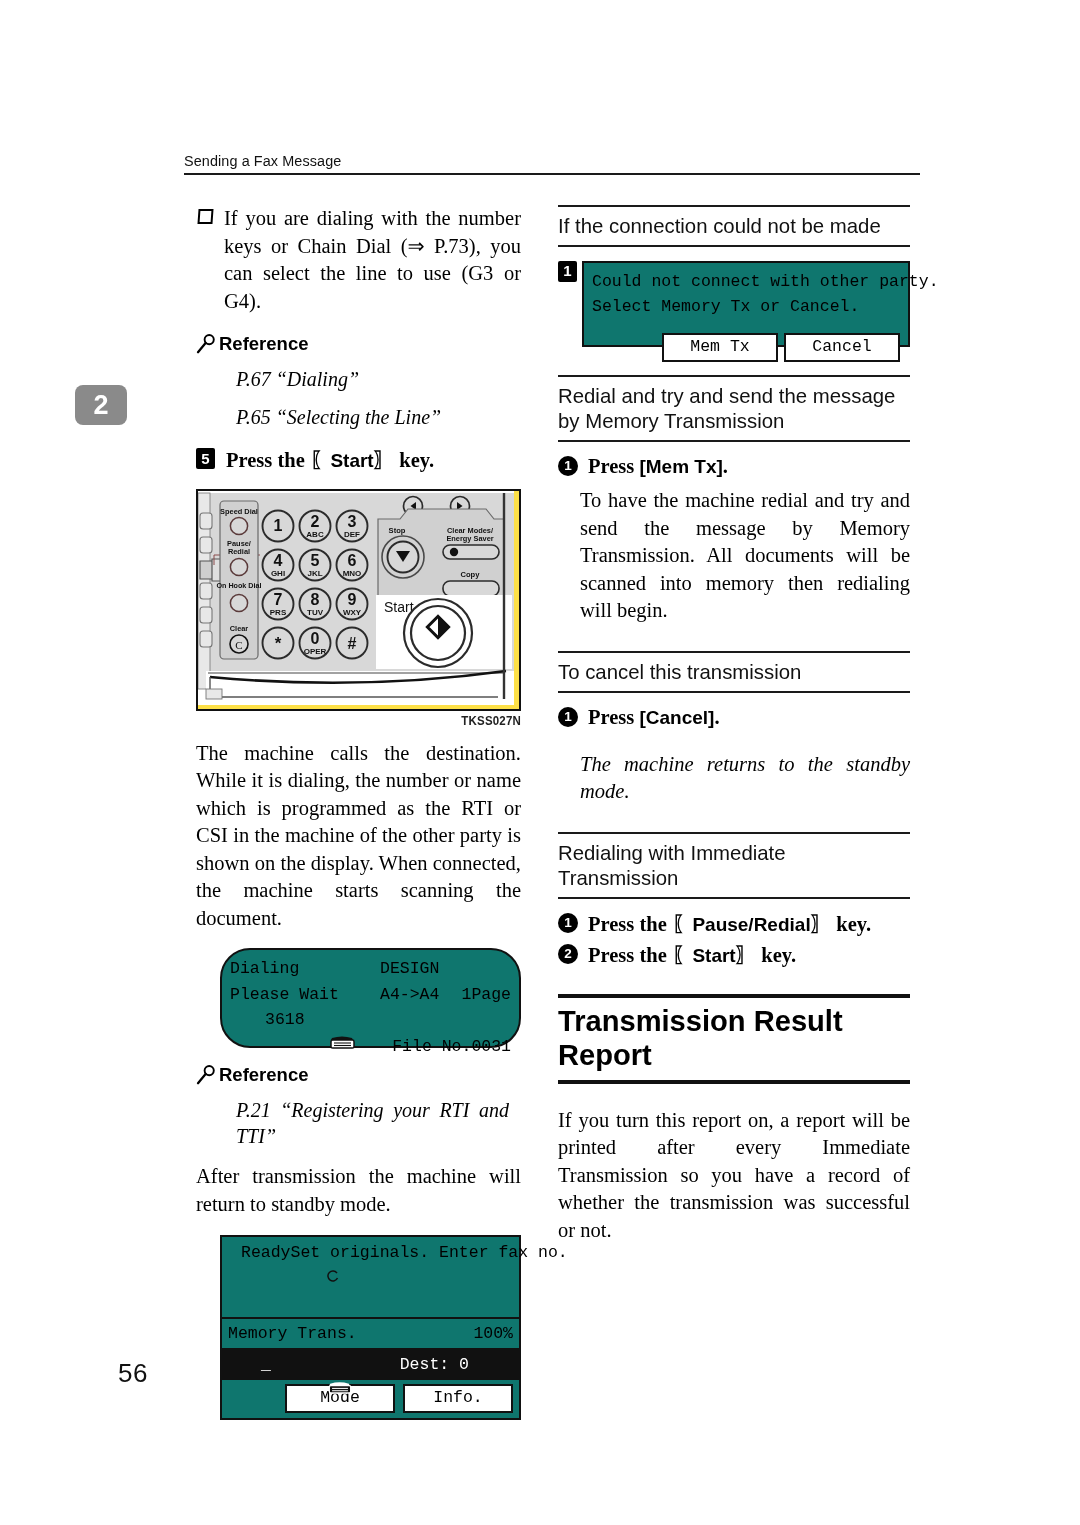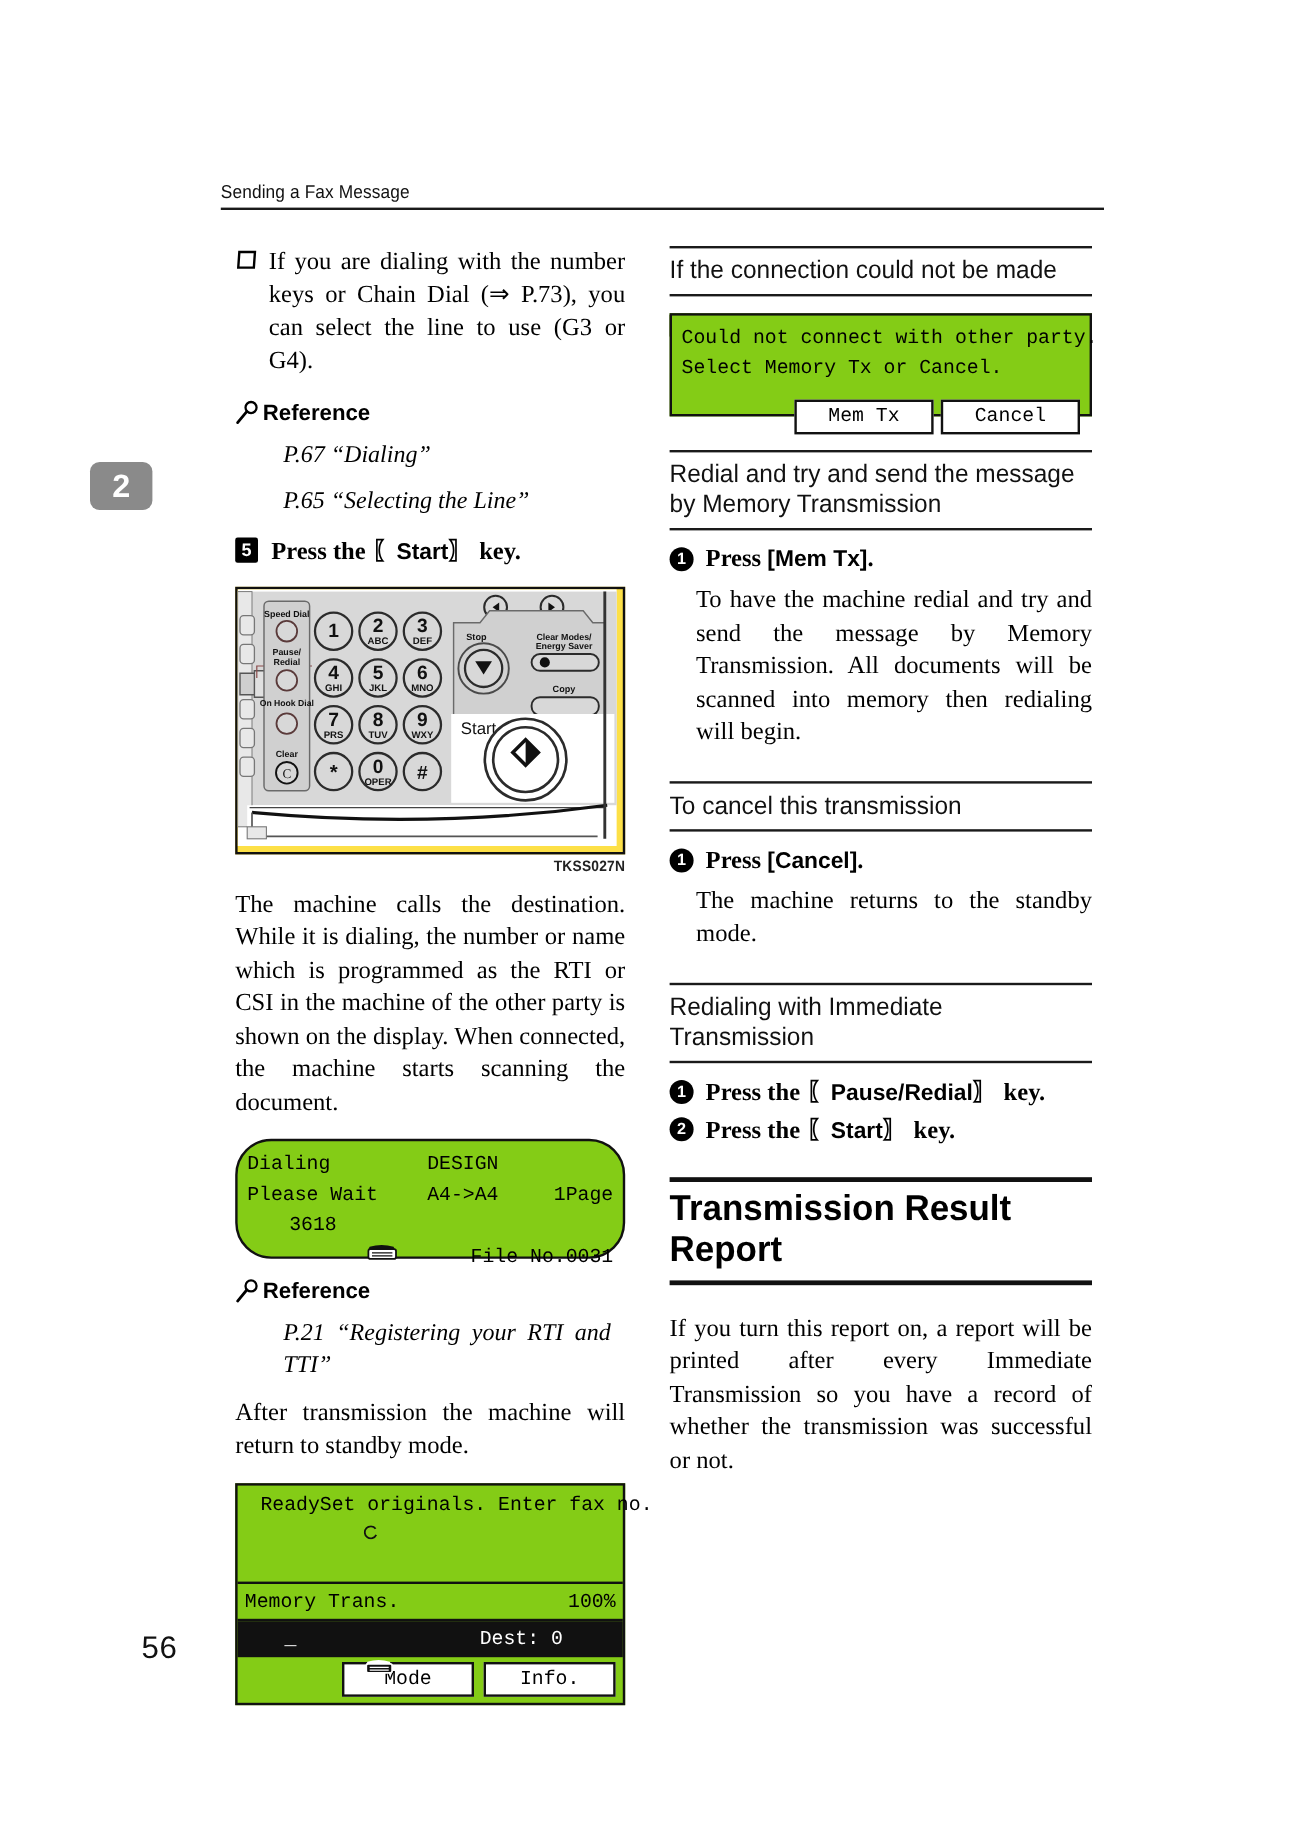--- a/index.html
+++ b/index.html
@@ -131,26 +131,27 @@
   .big-title{
     font-family:"Liberation Sans",sans-serif;
     font-size:30px;font-weight:700;line-height:1.15;
     padding:6px 0 7px 0;color:#000;
     transform:scaleX(.97);transform-origin:left center;
   }
 
   
   .lcd{
     border:2.3px solid #111;
-    background:#84cc16;
+    background:#0f766e;
     font-family:"Liberation Mono",monospace;
     font-size:16.5px;
     padding:6px 8px 7px 8px;
     position:relative;
     box-sizing:border-box;
+    margin-left:24px;
   }
   .lcd-row{display:flex;align-items:baseline;white-space:pre;line-height:1.52;}
   .lcd-btn{
     border:2px solid #111;
     padding:0px 10px 1px 10px;
     font-family:"Liberation Mono",monospace;
     font-size:16.5px;background:#fff;
     line-height:1.45;
   }
   .lcd-inv{
@@ -439,21 +440,21 @@
 
     <div class="sec" style="margin-top:26px;">
       <div class="sec-rule-top"></div>
       <div class="sec-title">To cancel this transmission</div>
       <div class="sec-rule-bot"></div>
 
       <div class="step" style="margin-top:11px;">
         <span class="badge-circ">1</span>
         <span>Press </span><span class="key-label">[Cancel]</span><span>.</span>
       </div>
-      <p class="body-text" style="margin-top:7px;padding-left:22px;">The machine returns to the standby mode.</p>
+      <p class="body-text" style="margin-top:20px;padding-left:22px;font-style:italic;">The machine returns to the standby mode.</p>
     </div>
 
     <div class="sec" style="margin-top:26px;">
       <div class="sec-rule-top"></div>
       <div class="sec-title">Redialing with Immediate Transmission</div>
       <div class="sec-rule-bot"></div>
 
       <div class="step" style="margin-top:11px;">
         <span class="badge-circ">1</span>
         <span>Press the </span><span class="brk">〖</span><span class="key-label">Pause/Redial</span><span class="brk">〗</span><span> key.</span>

